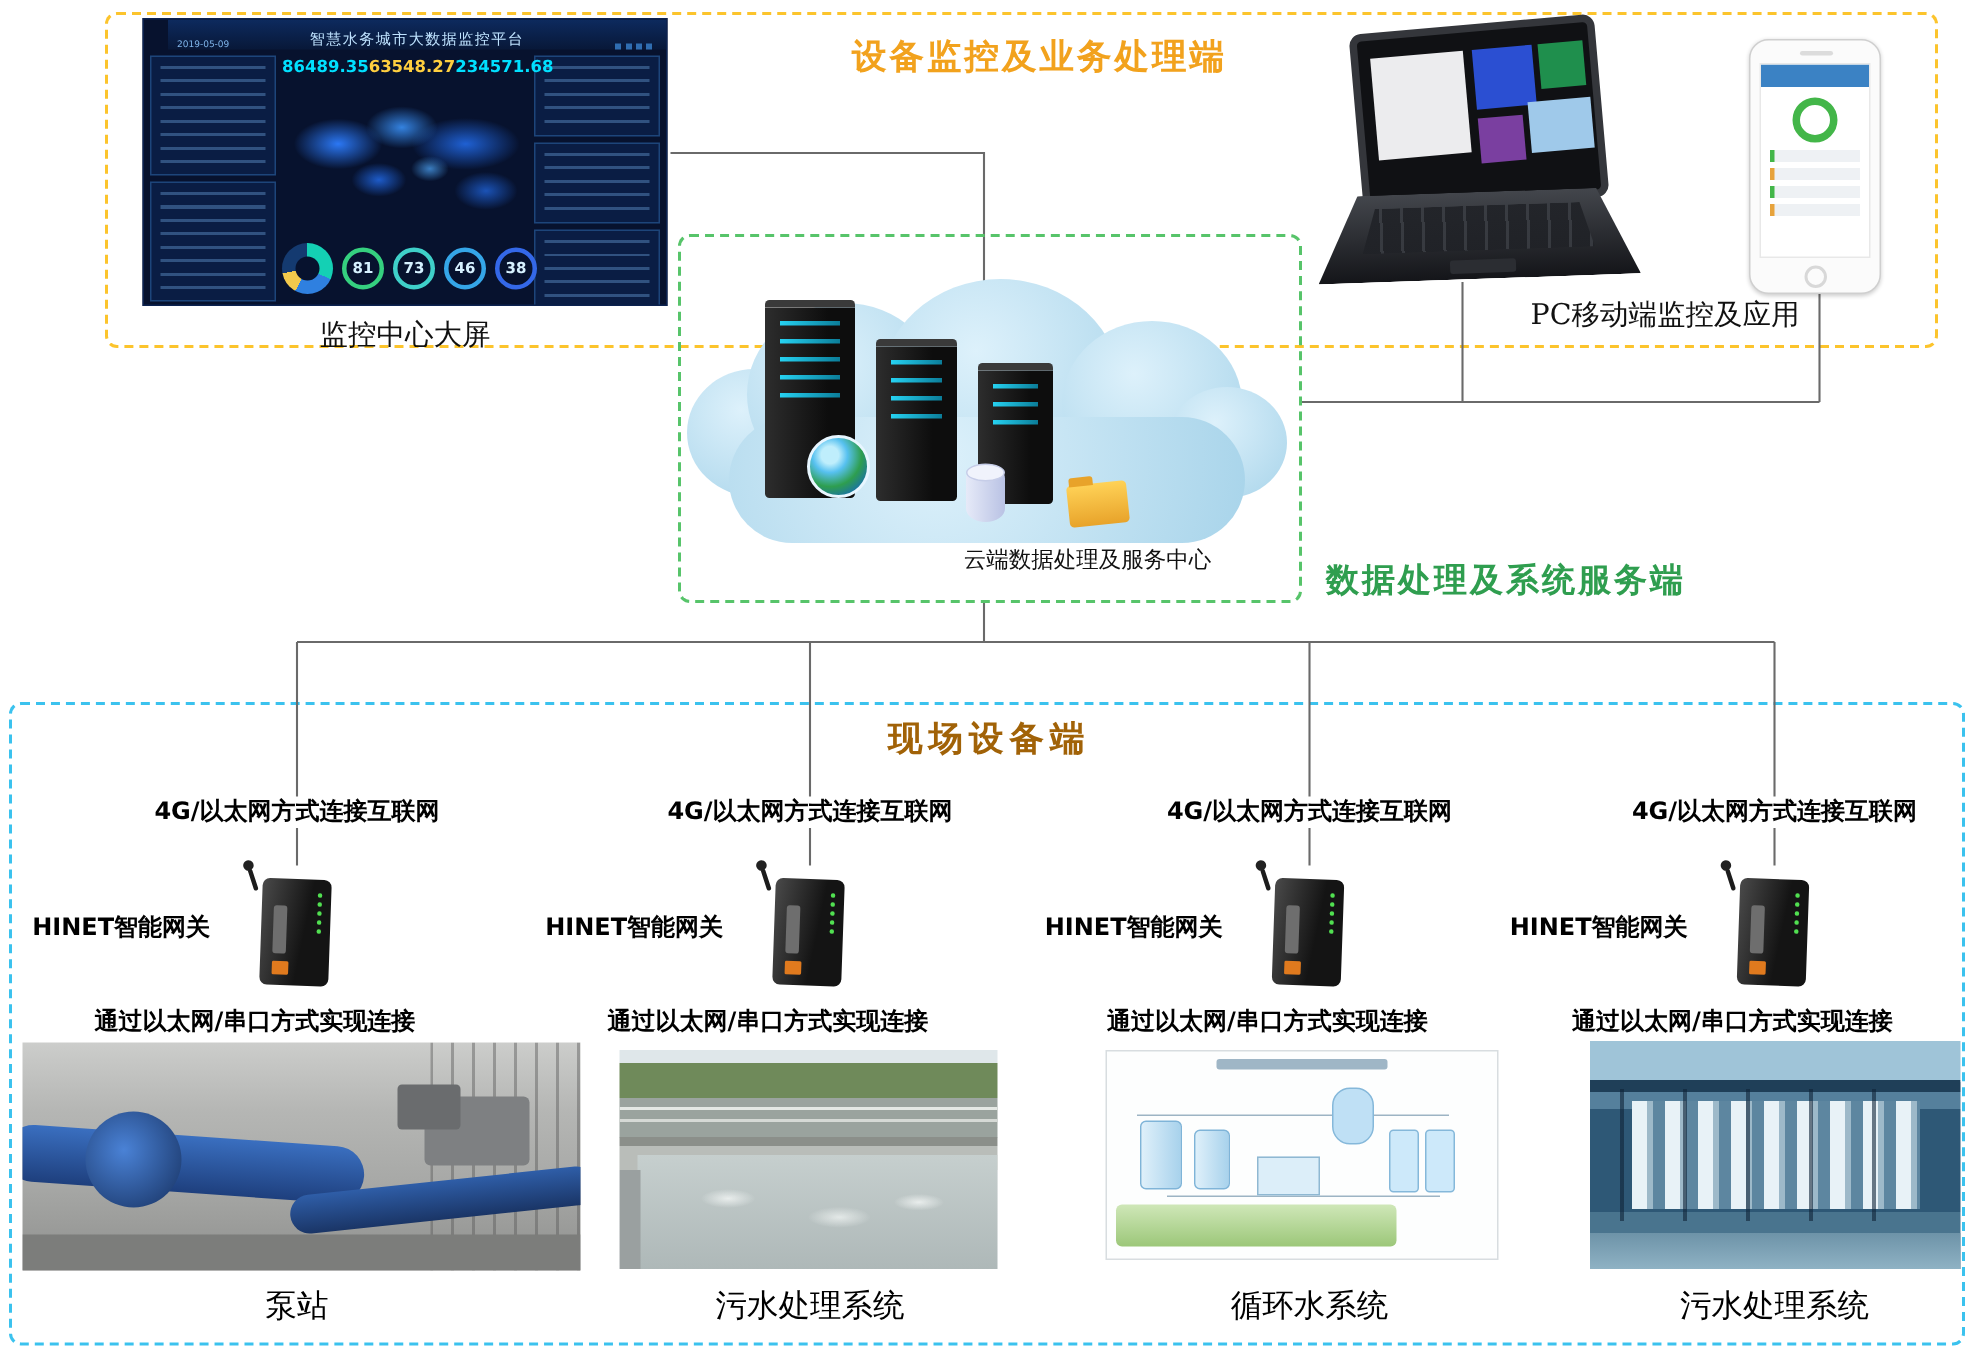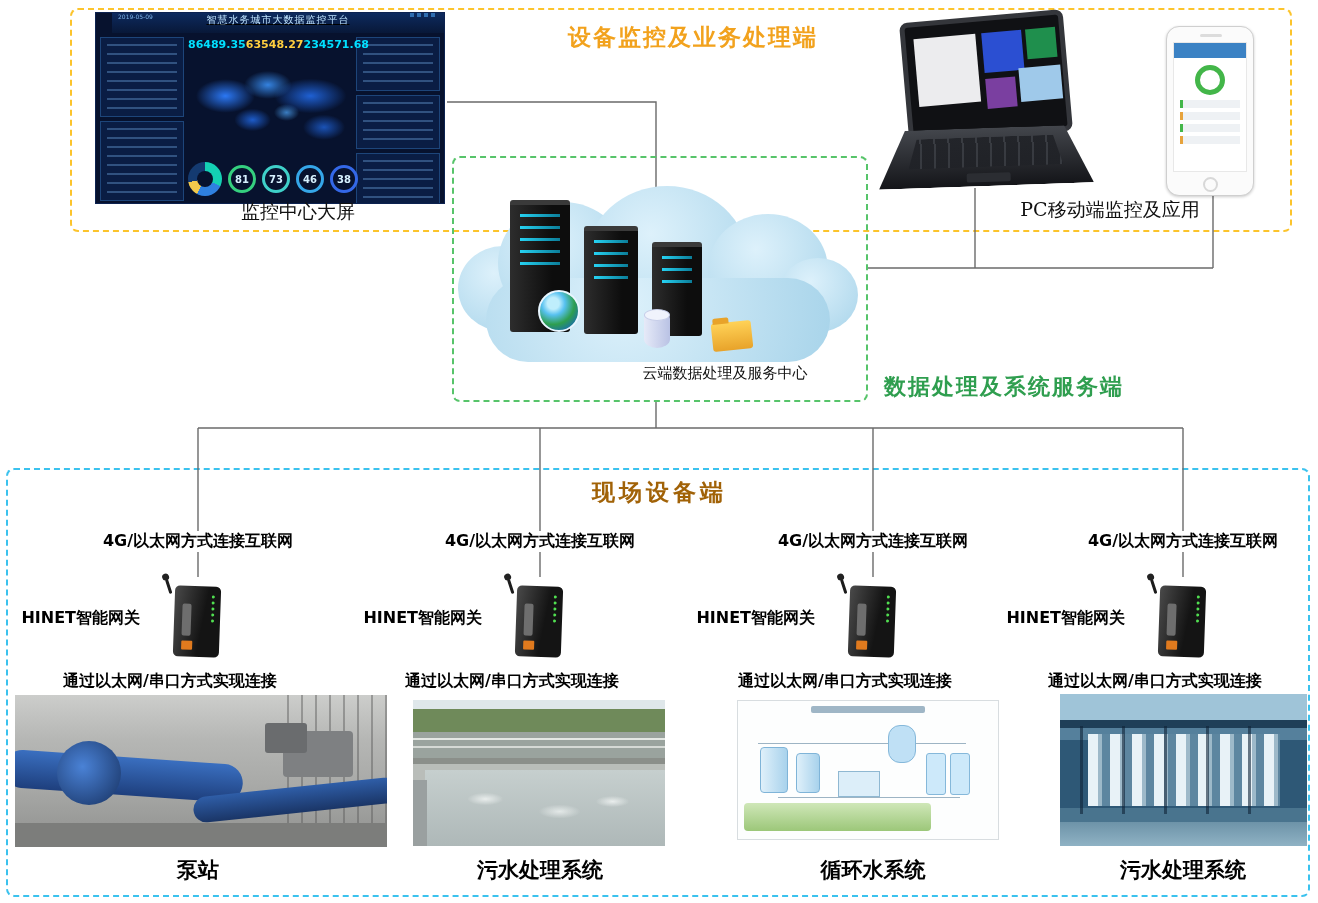--- a/index.html
+++ b/index.html
@@ -14,29 +14,29 @@
   .zone-top{left:70px;top:8px;width:1222px;height:224px;border:2px dashed #fcc42c;z-index:0;}
   .zone-cloud{left:452px;top:156px;width:416px;height:246px;border:2px dashed #57c46a;z-index:1;}
   .zone-field{left:6px;top:468px;width:1304px;height:429px;border:2px dashed #3bc2ee;z-index:0;}
 
   .big-title{position:absolute;z-index:2;font-weight:bold;font-family:"DejaVu Serif",serif;letter-spacing:2px;}
   .title-top{left:568px;top:22px;font-size:23px;color:#f2a21d;}
   .label-service{left:884px;top:372px;font-size:22px;color:#2f9e4f;}
   .title-field{left:592px;top:477px;font-size:23px;color:#a16207;letter-spacing:4px;}
 
   .caption{position:absolute;z-index:2;font-family:"DejaVu Serif",serif;color:#111;text-align:center;}
-  .caption-dashboard{left:185px;top:199px;width:170px;font-size:19px;text-align:right;}
+  .caption-dashboard{left:185px;top:210px;width:170px;font-size:19px;}
   .caption-pc{left:1000px;top:197px;width:220px;font-size:19px;}
   .caption-cloud{left:579px;top:364px;width:216px;font-size:15px;margin-left:38px;}
 
   
   .dashboard{position:absolute;left:95px;top:12px;width:350px;height:192px;background:#07122e;
              border:1px solid #0c2250;box-sizing:border-box;z-index:2;overflow:hidden;}
   .db-header{position:absolute;left:16px;top:0;right:0;height:20px;
-             background:linear-gradient(180deg,#0d2a5e,#081838);display:flex;align-items:flex-start;justify-content:center;text-decoration:underline;}
+             background:linear-gradient(180deg,#0d2a5e,#081838);display:flex;align-items:flex-end;justify-content:center;}
   .db-date{position:absolute;left:6px;font-size:6px;color:#7fb3e8;}
   .db-title{font-size:10px;color:#bfe3ff;letter-spacing:1px;}
   .db-menu{position:absolute;right:6px;width:28px;height:4px;
            background:repeating-linear-gradient(90deg,#2f6db0 0 4px,transparent 4px 7px);}
   .db-side{position:absolute;top:24px;bottom:4px;width:84px;}
   .db-left{left:4px;} .db-right{right:4px;}
   .db-panel{position:relative;background:rgba(16,44,96,.45);border:1px solid rgba(47,109,176,.5);
             margin-bottom:4px;overflow:hidden;}
   .db-panel::after{content:"";position:absolute;inset:6px;
             background:repeating-linear-gradient(180deg,rgba(120,180,240,.35) 0 2px,transparent 2px 9px);}
@@ -136,21 +136,21 @@
   .gw-led{width:3px;height:3px;border-radius:50%;background:#51e051;}
   .gw-strip{position:absolute;left:8px;top:18px;width:9px;height:32px;background:#6e6e6e;border-radius:2px;}
   .gw-port{position:absolute;left:8px;bottom:7px;width:11px;height:9px;background:#e07a1e;border-radius:1px;}
 
   .gwlabel{position:absolute;top:608px;width:130px;text-align:right;font-size:16px;font-weight:bold;z-index:2;}
   .l1{left:10px;} .l2{left:352px;} .l3{left:685px;} .l4{left:995px;}
 
   .downlink{position:absolute;top:671px;width:270px;text-align:left;font-size:16px;font-weight:bold;z-index:2;}
   .d1{left:63px;} .d2{left:405px;} .d3{left:738px;} .d4{left:1048px;}
 
-  .sitename{position:absolute;top:856px;width:220px;text-align:center;font-size:21px;font-weight:bold;
+  .sitename{position:absolute;top:856px;width:220px;text-align:center;font-size:21px;font-weight:normal;
             font-family:"DejaVu Serif",serif;z-index:2;}
   .n1{left:88px;} .n2{left:430px;} .n3{left:763px;} .n4{left:1073px;}
 
   
   .photo{position:absolute;z-index:2;overflow:hidden;}
   .photo1{left:15px;top:695px;width:372px;height:152px;
           background:linear-gradient(180deg,#cccdcb 0%,#b5b6b4 30%,#a8a9a7 60%,#8f908e 100%);}
   .p1-scaffold{position:absolute;right:0;top:0;width:100px;height:100%;
           background:repeating-linear-gradient(90deg,rgba(90,90,90,.45) 0 2px,transparent 2px 14px);}
   .p1-equip{position:absolute;right:34px;top:36px;width:70px;height:46px;background:#7e8082;border-radius:4px;}

